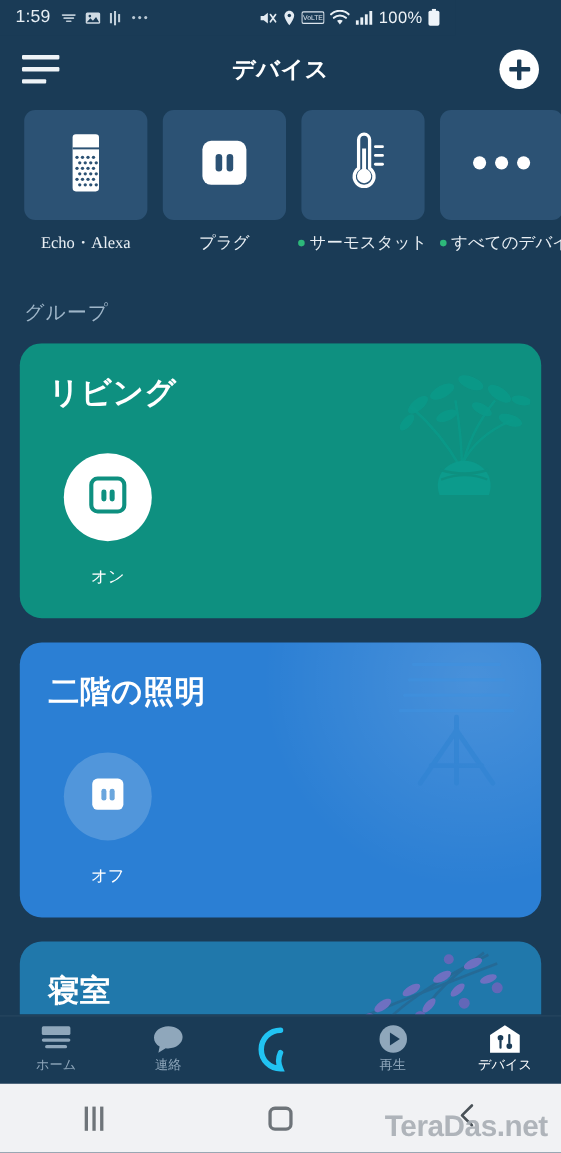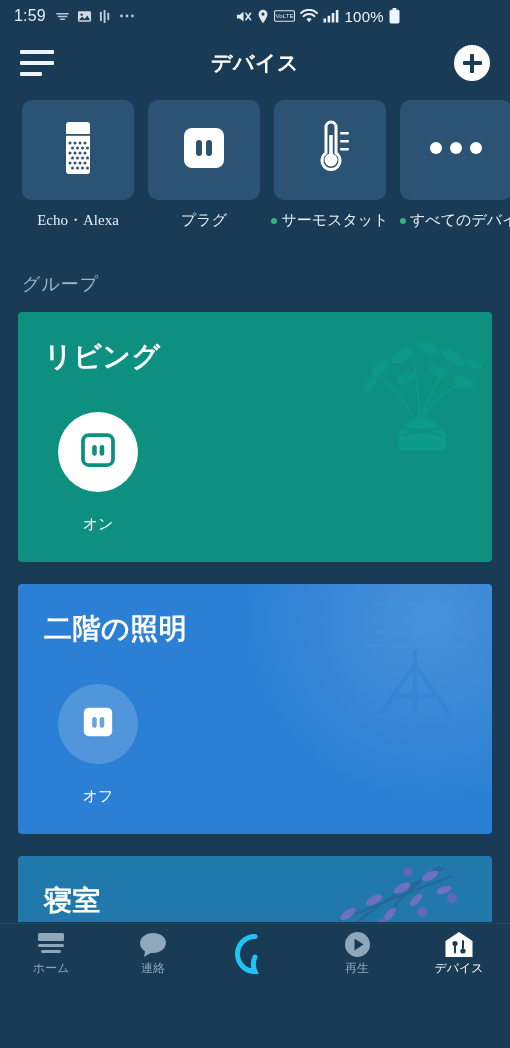--- a/index.html
+++ b/index.html
@@ -69,21 +69,21 @@
   .cat-label.left{ justify-content:flex-start; }
 
   
   .section-title{
     position:absolute; top:272px; left:22px;
     font-size:18px; color:#9fb6c9; letter-spacing:1px;text-align:right;
   }
   .cards{ position:absolute; top:312px; left:0; width:510px; height:610px; overflow:hidden; }
   .card{
     position:relative; margin:0 18px 22px 18px; height:250px;
-    border-radius:4px; overflow:hidden;
+    border-radius:20px; overflow:hidden;
   }
   .card.green{ background:#0e9080; }
   .card.blue{ background:#2b7fd4; }
   .card.teal{ background:#2078ab; }
   .card-title{
     position:absolute; top:26px; left:26px; font-size:28px;
     font-weight:bold; color:#fff; letter-spacing:.5px; z-index:2;
   }
   .toggle-wrap{ position:absolute; left:38px; bottom:28px; z-index:2; width:84px; text-align:center; }
   .toggle-circle{
@@ -472,14 +472,34 @@
             <rect x="18" y="9" width="2" height="9" rx="1"></rect>
             <circle cx="19" cy="20" r="2.6"></circle>
           </g>
         </svg>
       </span>
       <span class="nav-label">デバイス</span>
     </div>
 
   </div>
 
+  <div class="androidnav">
+    <div class="an-btn">
+      <span class="an-recent">
+        <i></i>
+        <i></i>
+        <i></i>
+      </span>
+    </div>
+    <div class="an-btn">
+      <span class="an-home"></span>
+    </div>
+    <div class="an-btn">
+      <span>
+        <svg width="20" height="22" viewBox="0 0 20 22">
+            <path d="M14 2 L5 11 L14 20" fill="none" stroke="#4a5258" stroke-width="2.4" stroke-linecap="round" stroke-linejoin="round"></path>
+          </svg>
+      </span>
+    </div>
+    <div class="watermark">TeraDas.net</div>
+  </div>
 
 </div>
 
 </body></html>

